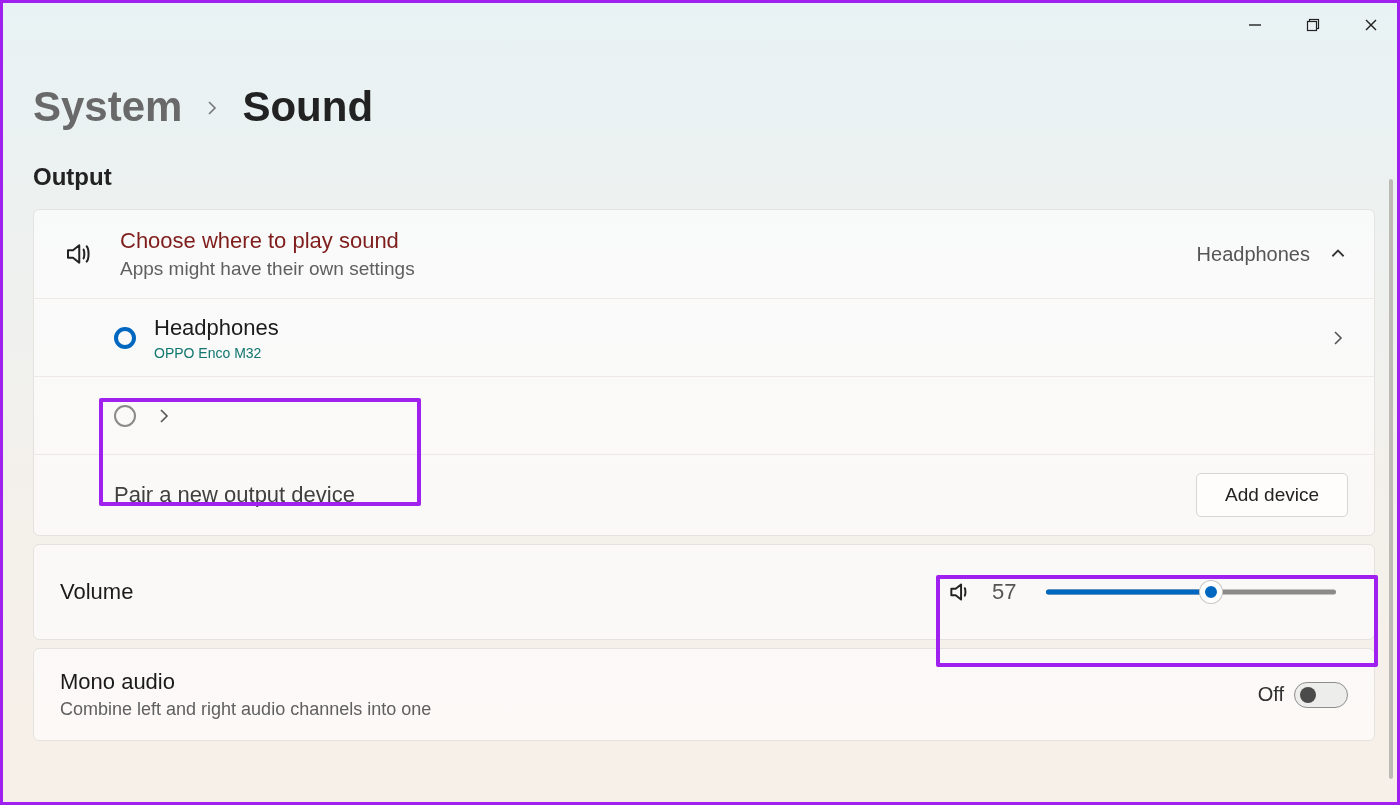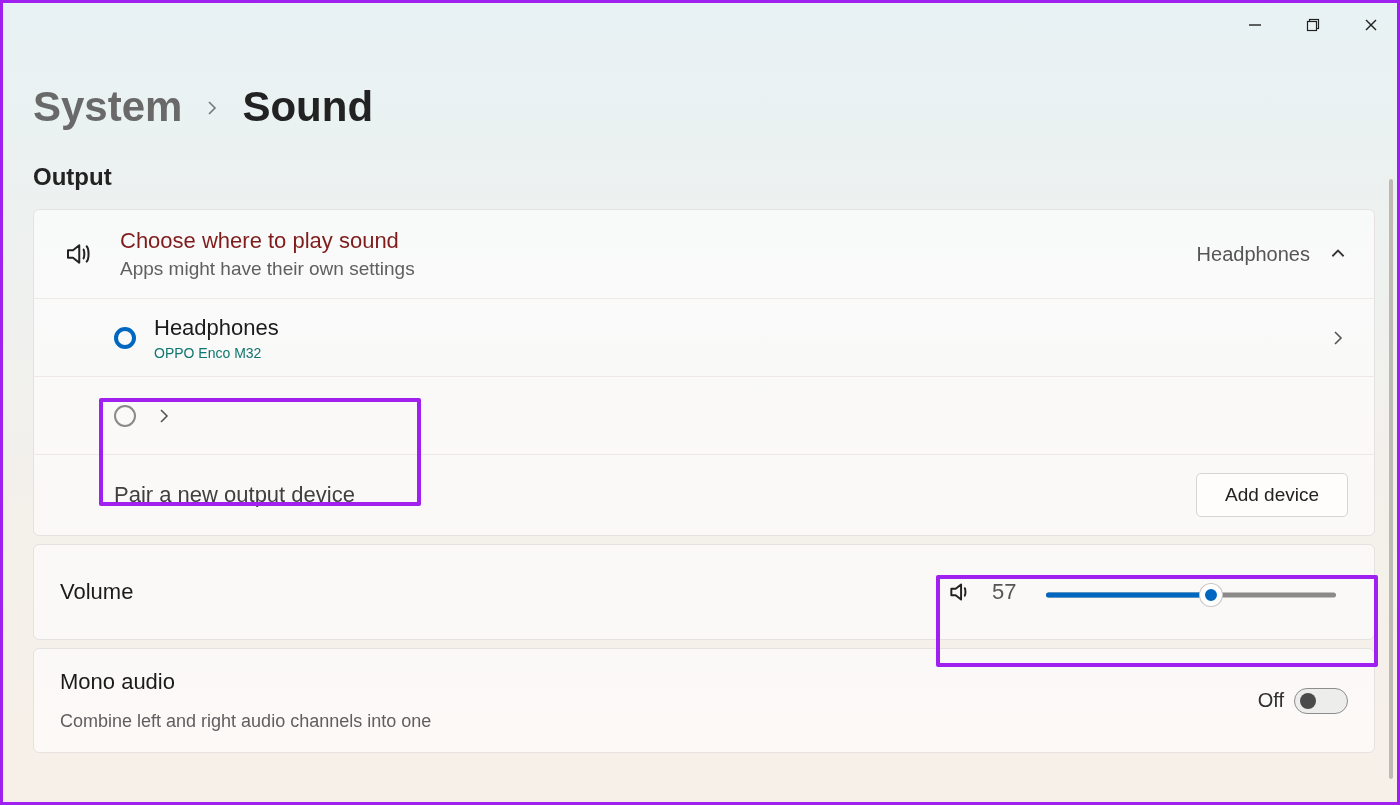--- a/index.html
+++ b/index.html
@@ -127,21 +127,21 @@
   }
 
   
   .vol-row {
     display:flex;
     align-items:center;
     padding: 22px 26px;
   }
   .vol-label { font-size:22px; color:#1b1b1b; flex:1;}
   .vol-right {
-    display:flex; align-items:flex-end; gap:18px;
+    display:flex; align-items:center; gap:18px;
     padding: 12px 12px;
   }
   .vol-icon { width:28px; display:flex; align-items:center; justify-content:center; }
   .vol-num { font-size:22px; color:#555; min-width:36px; text-align:left;}
   .slider {
     position:relative;
     width:290px;
     height:20px;
     display:flex; align-items:center;
   }
@@ -158,21 +158,21 @@
     width:22px; height:22px; border-radius:50%;
     background:#0067c0;
     border:5px solid #fff;
     box-shadow:0 0 0 1px #c9c6c2;
   }
 
   
   .mono-row { display:flex; align-items:center; padding:20px 26px;}
   .mono-text { flex:1; }
   .mono-title { font-size:22px; color:#1b1b1b;}
-  .mono-sub { font-size:18px; color:#5f5f5f; margin-top:16px;}
+  .mono-sub { font-size:18px; color:#5f5f5f; margin-top:4px;}
   .mono-state { font-size:20px; color:#303030; margin-right:10px;}
   .toggle {
     width:54px; height:26px; border-radius:14px;
     background:#ededec;
     border:1px solid #8d8d8d;
     position:relative;
   }
   .toggle-knob {
     position:absolute; top:50%; left:5px; transform:translateY(-50%);
     width:16px; height:16px; border-radius:50%; background:#4b4b4b;

